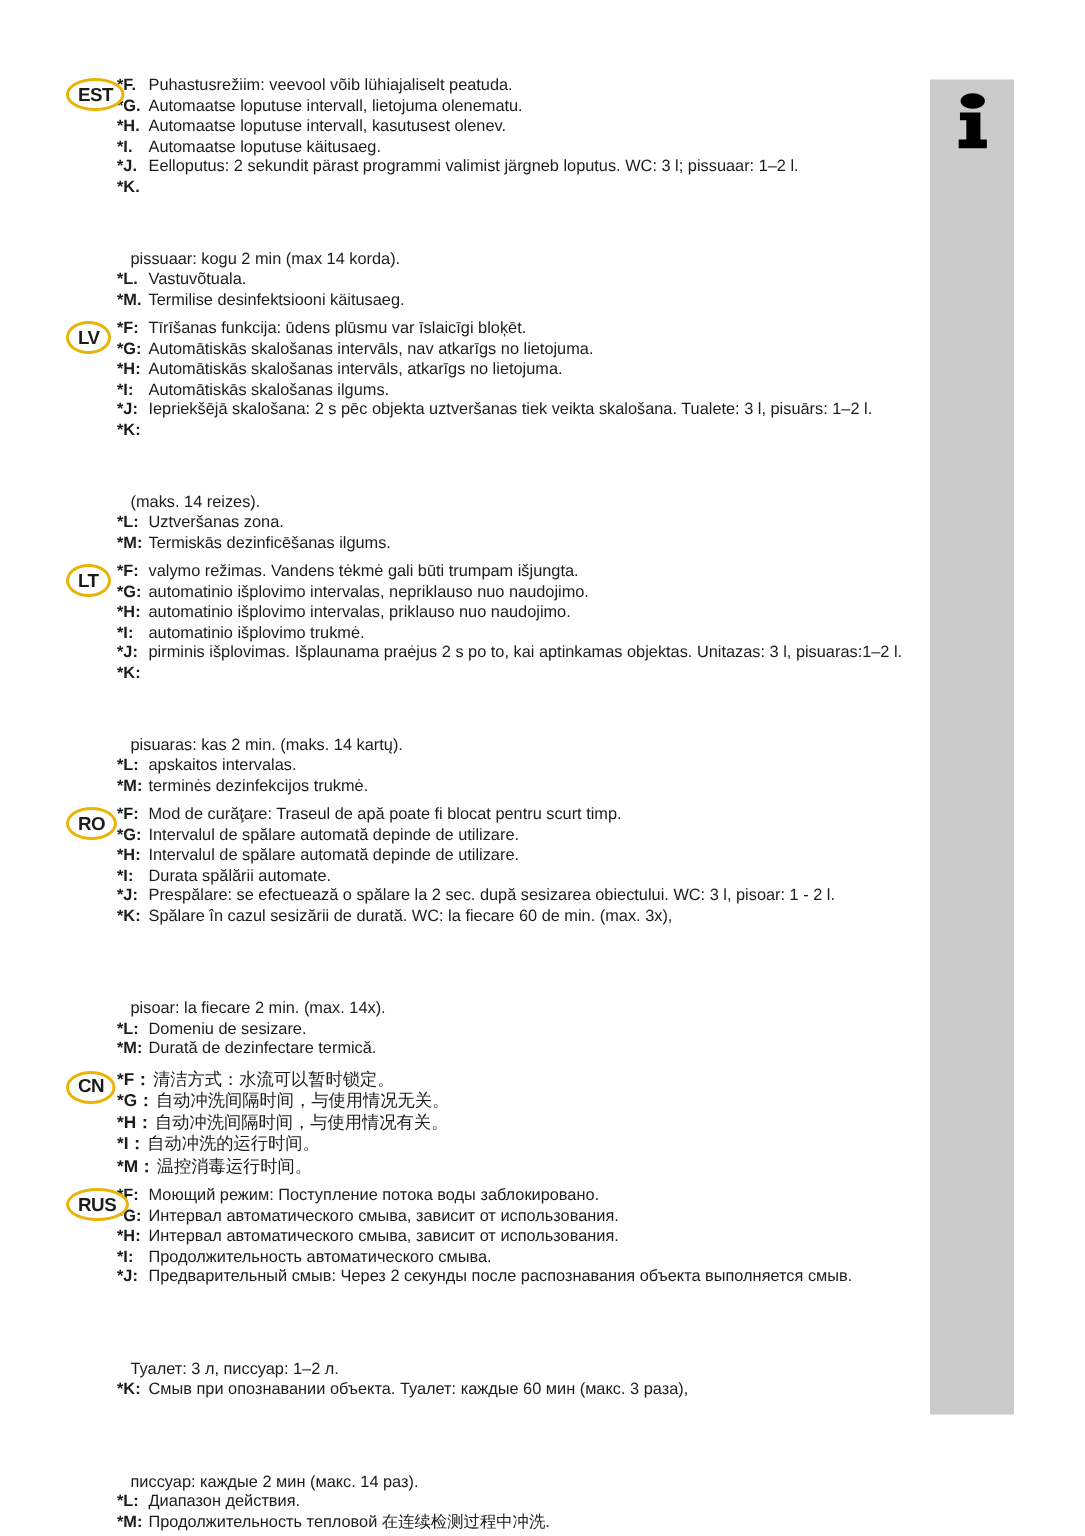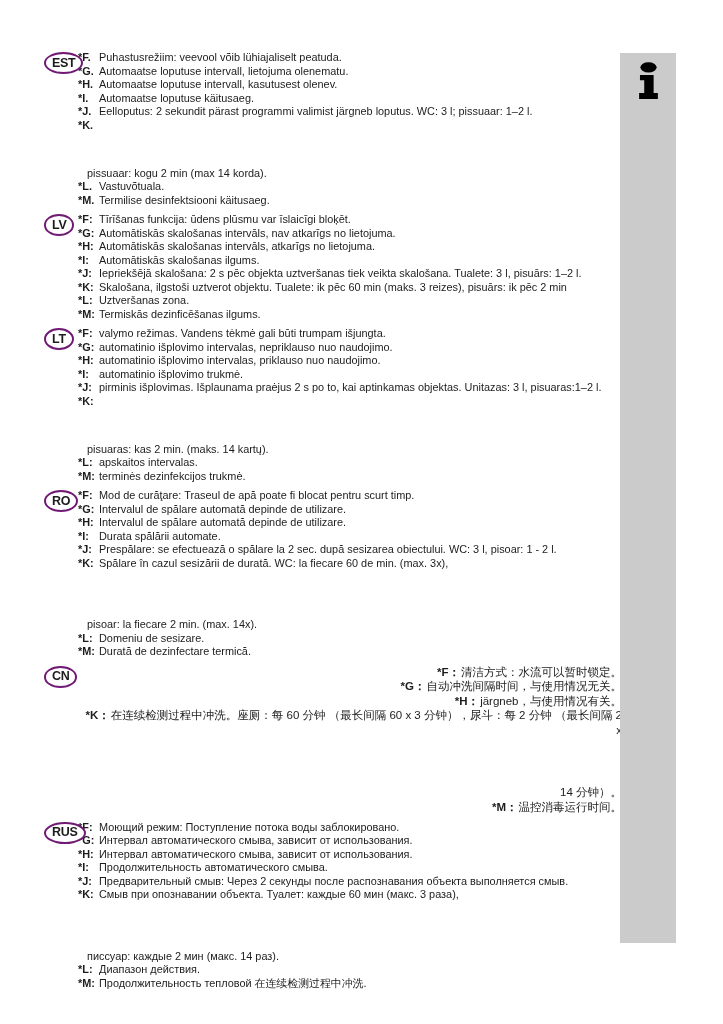--- a/index.html
+++ b/index.html
@@ -19,27 +19,26 @@
   .section{
     position:relative;
     padding-left:34px;
     margin-bottom:6px;
     font-size:10.9px;
     line-height:13.5px;
   }
   .section.cjk{
     font-size:11.5px;
     line-height:14.6px;
-    text-align:right;
   }
   .oval{
     position:absolute;
     left:0;top:1px;
     display:inline-block;
-    border:2px solid #701a75;
+    border:2px solid #eab308;
     border-radius:50%;
     padding:2.5px 6px 3px 6px;
     font-weight:bold;
     font-size:12.5px;
     line-height:1;
     letter-spacing:-0.3px;
     background:#fff;
     white-space:nowrap;
   }
   .item{display:flex;}
@@ -119,21 +118,21 @@
         <div class="item">
           <span class="lbl">*I:</span>
           <span class="txt"><span>Automātiskās skalošanas ilgums.</span></span>
         </div>
         <div class="item">
           <span class="lbl">*J:</span>
           <span class="txt"><span>Iepriekšējā skalošana: 2 s pēc objekta uztveršanas tiek veikta skalošana. Tualete: 3 l, pisuārs: 1–2 l.</span></span>
         </div>
         <div class="item">
           <span class="lbl">*K:</span>
-          <span class="txt"><span>Skalošana, ilgstoši uztverot objektu. Tualete: ik pēc 60 min (maks. 3 reizes), pisuārs: ik pēc 2 min</span></span>
+          <span class="txt"><div class="cont">(maks. 14 reizes).</div></span>
         </div>
         <div class="item">
           <span class="lbl">*L:</span>
           <span class="txt"><span>Uztveršanas zona.</span></span>
         </div>
         <div class="item">
           <span class="lbl">*M:</span>
           <span class="txt"><span>Termiskās dezinficēšanas ilgums.</span></span>
         </div>
       </div>
@@ -204,22 +203,22 @@
         </div>
         <div class="item">
           <span class="lbl">*M:</span>
           <span class="txt"><span>Durată de dezinfectare termică.</span></span>
         </div>
       </div>
       <div class="section cjk">
         <span class="oval">CN</span>
         <div class="item"><span class="lbl">*F：</span><span class="txt"><span>清洁方式：水流可以暂时锁定。</span></span></div>
         <div class="item"><span class="lbl">*G：</span><span class="txt"><span>自动冲洗间隔时间，与使用情况无关。</span></span></div>
-        <div class="item"><span class="lbl">*H：</span><span class="txt"><span>järgneb，与使用情况有关。</span></span></div>
-        <div class="item"><span class="lbl">*K：</span><span class="txt"><span>在连续检测过程中冲洗。座厕：每 60 分钟 （最长间隔 60 x 3 分钟），尿斗：每 2 分钟 （最长间隔 2 x</span><div class="cont">14 分钟）。</div></span></div>
+        <div class="item"><span class="lbl">*H：</span><span class="txt"><span>自动冲洗间隔时间，与使用情况有关。</span></span></div>
+        <div class="item"><span class="lbl">*I：</span><span class="txt"><span>自动冲洗的运行时间。</span></span></div>
         <div class="item"><span class="lbl">*M：</span><span class="txt"><span>温控消毒运行时间。</span></span></div>
       </div>
       <div class="section">
         <span class="oval">RUS</span>
         <div class="item">
           <span class="lbl">*F:</span>
           <span class="txt"><span>Моющий режим: Поступление потока воды заблокировано.</span></span>
         </div>
         <div class="item">
           <span class="lbl">*G:</span>
@@ -228,21 +227,21 @@
         <div class="item">
           <span class="lbl">*H:</span>
           <span class="txt"><span>Интервал автоматического смыва, зависит от использования.</span></span>
         </div>
         <div class="item">
           <span class="lbl">*I:</span>
           <span class="txt"><span>Продолжительность автоматического смыва.</span></span>
         </div>
         <div class="item">
           <span class="lbl">*J:</span>
-          <span class="txt"><span>Предварительный смыв: Через 2 секунды после распознавания объекта выполняется смыв.</span></span>
+          <span class="txt"><span>Предварительный смыв: Через 2 секунды после распознавания объекта выполняется смыв.</span><div class="cont">Туалет: 3 л, писсуар: 1–2 л.</div></span>
         </div>
         <div class="item">
           <span class="lbl">*K:</span>
           <span class="txt"><span>Смыв при опознавании объекта. Туалет: каждые 60 мин (макс. 3 раза),</span><div class="cont">писсуар: каждые 2 мин (макс. 14 раз).</div></span>
         </div>
         <div class="item">
           <span class="lbl">*L:</span>
           <span class="txt"><span>Диапазон действия.</span></span>
         </div>
         <div class="item">

